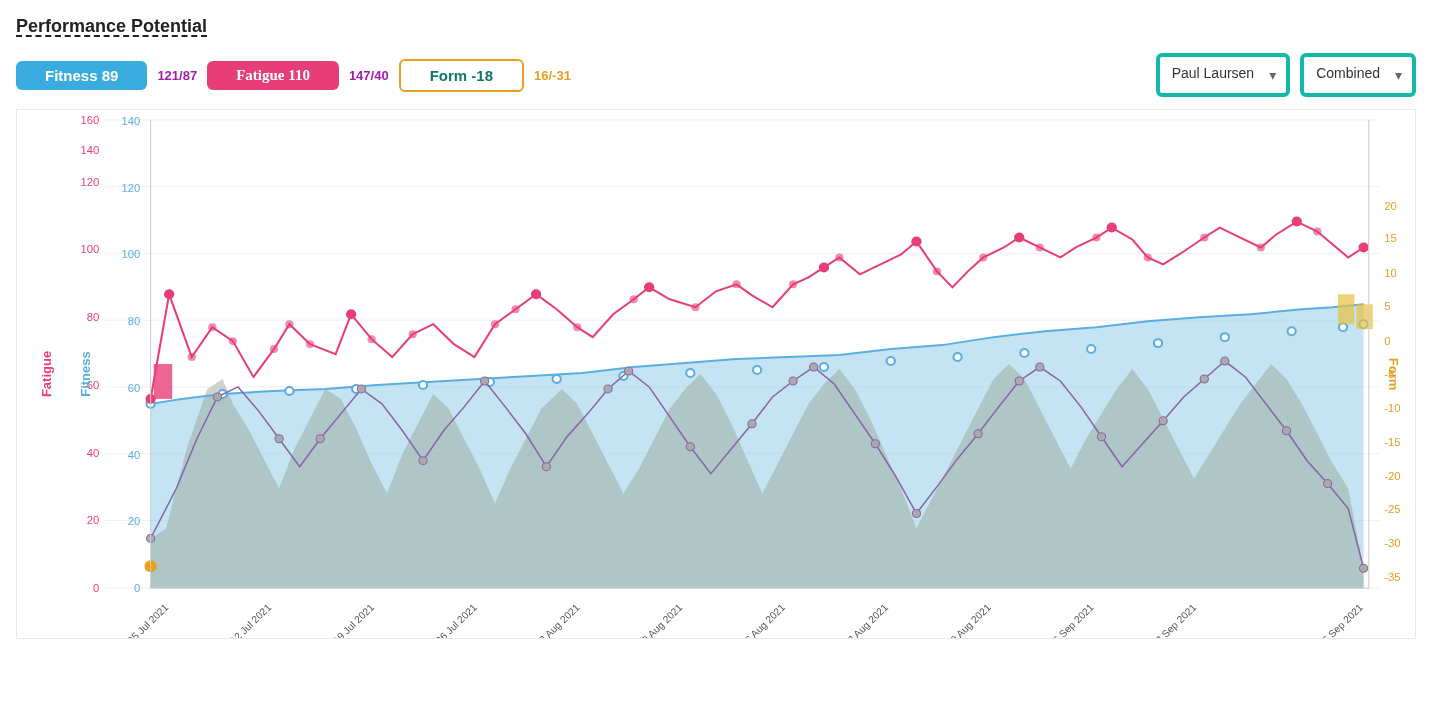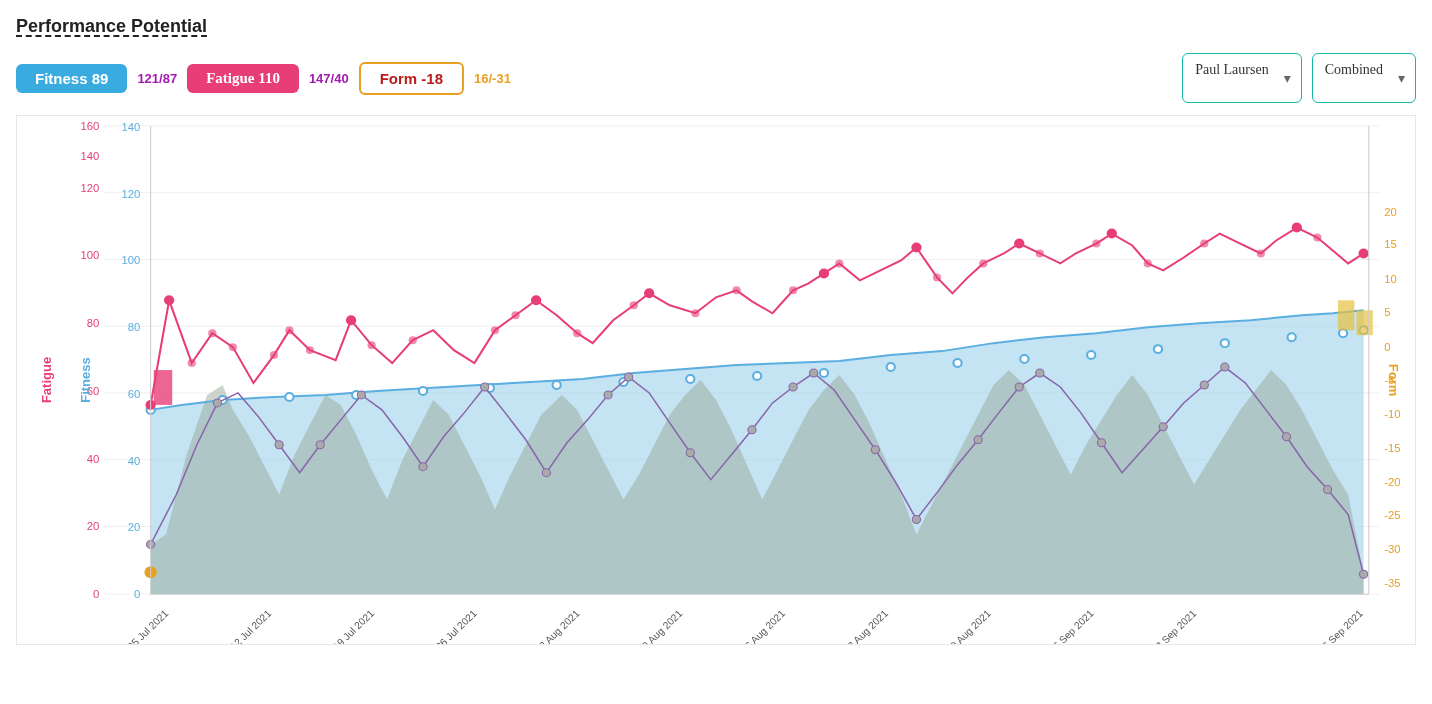--- a/index.html
+++ b/index.html
@@ -27,53 +27,52 @@
     .badges {
       display: flex;
       align-items: center;
       gap: 10px;
       flex-wrap: wrap;
     }
 
     .badge {
       display: inline-flex;
       align-items: center;
-      padding: 6px 19px;
+      padding: 6px 29px;
       border-radius: 6px;
       font-weight: 700;
       font-size: 15px;
       color: #fff;
     }
     .badge-fitness { background: #3aabdf; }
     .badge-fatigue { background: #e83e78; font-family: Liberation Serif, serif; }
-    .badge-form { border: 2px solid #e8a020; color: #b91c1c; background: #fff; font-weight: 700; }
+    .badge-form { border: 2px solid #e8a020; color: #0f766e; background: #fff; font-weight: 700; }
 
     .badge-sub {
       font-size: 13px;
       font-weight: 600;
     }
     .sub-green { color: #a21caf; }
     .sub-orange { color: #e8a020; text-align: right; }
 
     .controls {
       display: flex;
       gap: 10px;
       align-items: center;
     }
     .dropdown-wrapper {
       position: relative;
-      border: 1px solid #14b8a6;
+      border: 4px solid #14b8a6;
       border-radius: 6px;
-      padding: 8px 32px 24px 12px;
+      padding: 8px 32px 12px 12px;
       font-size: 14px;
       color: #333;
       background: #fff;
       cursor: pointer;
       white-space: nowrap;
-      font-family: Liberation Serif, serif;
     }
     .dropdown-wrapper::after {
       content: '▾';
       position: absolute;
       right: 10px;
       top: 50%;
       transform: translateY(-50%);
       color: #666;
       pointer-events: none;
     }

